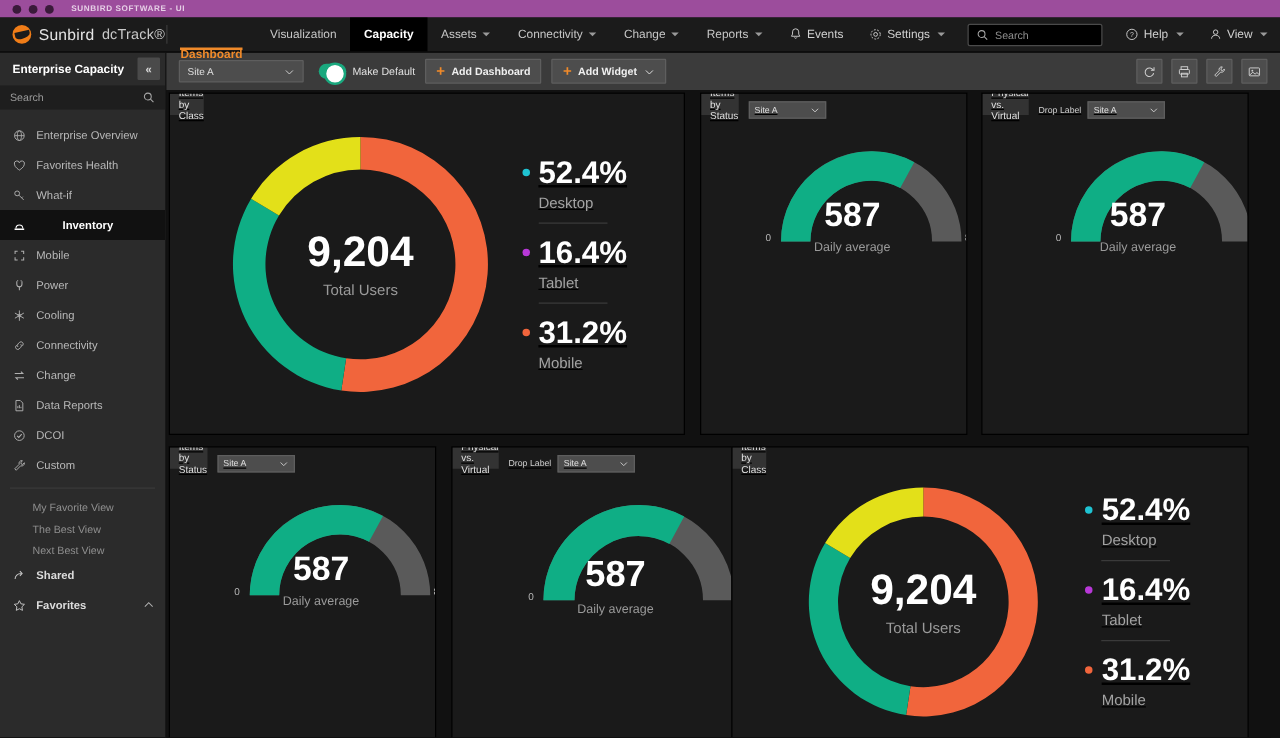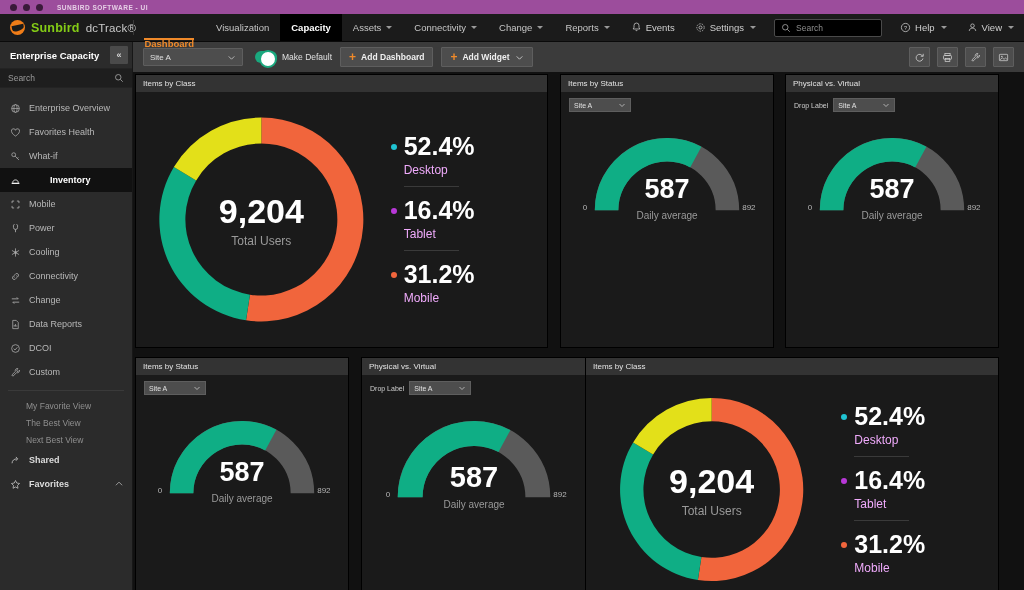--- a/index.html
+++ b/index.html
@@ -42,21 +42,21 @@
     width: 15px; height: 15px; border-radius: 50%;
     background: #f07d18; position: relative; overflow: hidden;
     flex: 0 0 auto;
   }
   .logo-mark::after {
     content: ""; position: absolute; left: 1.5px; top: 4.5px;
     width: 12px; height: 6px; background: #1b1b1b;
     border-radius: 0 0 60% 40%;
     transform: rotate(-12deg);
   }
-  .brand-name { font-size: 12.5px; color: #84cc16; font-weight: bold; letter-spacing: .2px; }
+  .brand-name { font-size: 12.5px; color: #e5e5e5; font-weight: normal; letter-spacing: .2px; }
   .brand-sub { font-size: 11.5px; color: #c9c9c9; letter-spacing: .2px; }
   .brand-divider { width: 1px; background: #3a3a3a; margin: 6px 0; }
 
   .nav { display: flex; align-items: stretch; }
   .nav-item {
     display: flex; align-items: center; gap: 3px;
     padding: 0 11px;
     font-size: 9.5px; color: #c7c7c7;
     position: relative; white-space: nowrap;
   }
@@ -175,22 +175,23 @@
   .tb-spacer { flex: 1; }
   .tb-icongroup { display: flex; gap: 7px; }
 
   
   .canvas { flex: 1; position: relative; padding: 6px 8px; }
 
   .widget {
     position: absolute;
     background: #1a1a1a;
     border: 1px solid #000;
-    display: flex; flex-direction: column;
+    display: flex; flex-direction: row;
     overflow: hidden;
+    text-decoration: underline;
   }
   .w-head {
     height: 17px; background: #333; flex: 0 0 17px;
     display: flex; align-items: center; padding-left: 7px;
     font-size: 8px; color: #e2e2e2;
   }
   .w-body { flex: 1; position: relative; overflow: hidden; }
 
   .w-select-row {
     display: flex; align-items: center; gap: 5px;
@@ -207,21 +208,21 @@
   
   .donut-wrap { display: flex; height: 100%; align-items: center; }
   .donut-big { font-weight: bold; color: #fff; line-height: 1; }
   .donut-sub { color: #9a9a9a; margin-top: 6px; }
 
   .legend { flex: 1; display: flex; flex-direction: column; justify-content: center; }
   .legend-item { padding: 0 0 0 4px; }
   .legend-top { display: flex; align-items: center; gap: 7px; }
   .legend-dot { width: 6px; height: 6px; border-radius: 50%; flex: 0 0 auto; }
   .legend-val { font-weight: bold; color: #fff; line-height: 1; }
-  .legend-lab { color: #f0abfc; margin-top: 4px; }
+  .legend-lab { color: #a3a3a3; margin-top: 4px; }
   .legend-rule { height: 1px; background: #3a3a3a; margin-top: 9px; }
 
   
   .gauge-area { position: relative; width: 100%; }
   .gauge-center {
     position: absolute; left: 0; right: 0; text-align: center;
   }
   .gauge-val { font-weight: bold; color: #fff; line-height: 1; }
   .gauge-sub { color: #9a9a9a; }
   .gauge-min, .gauge-max { position: absolute; color: #b5b5b5; }

